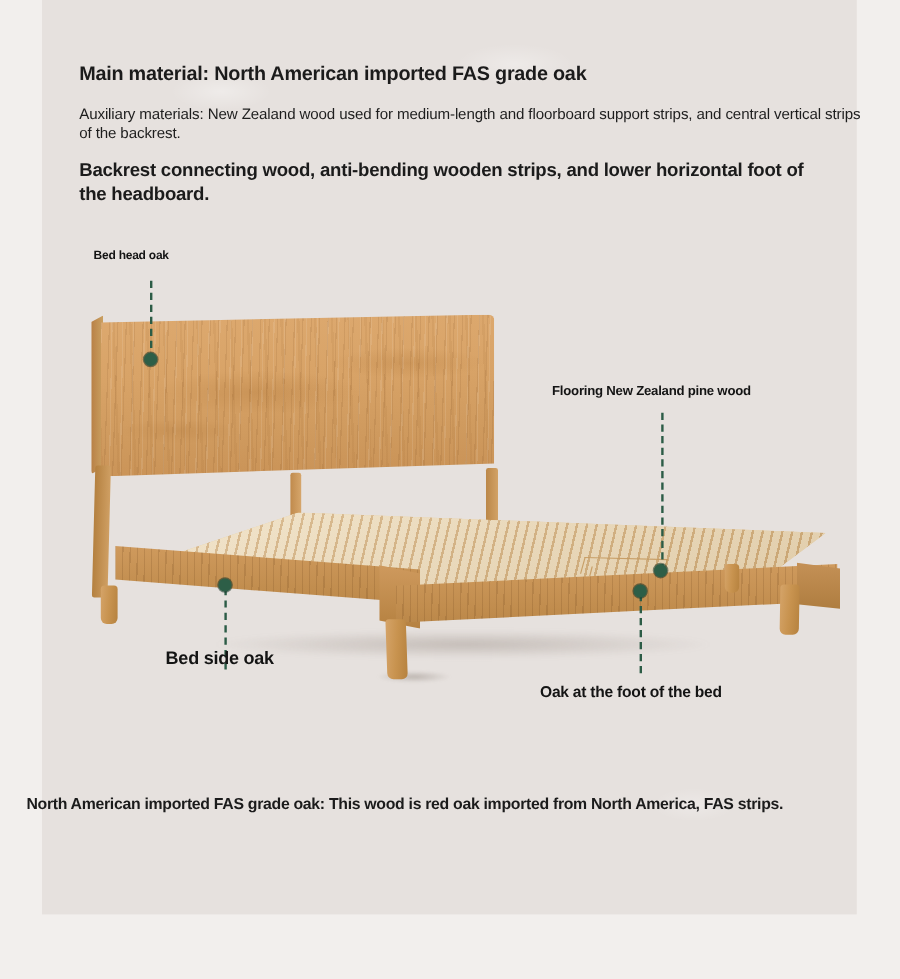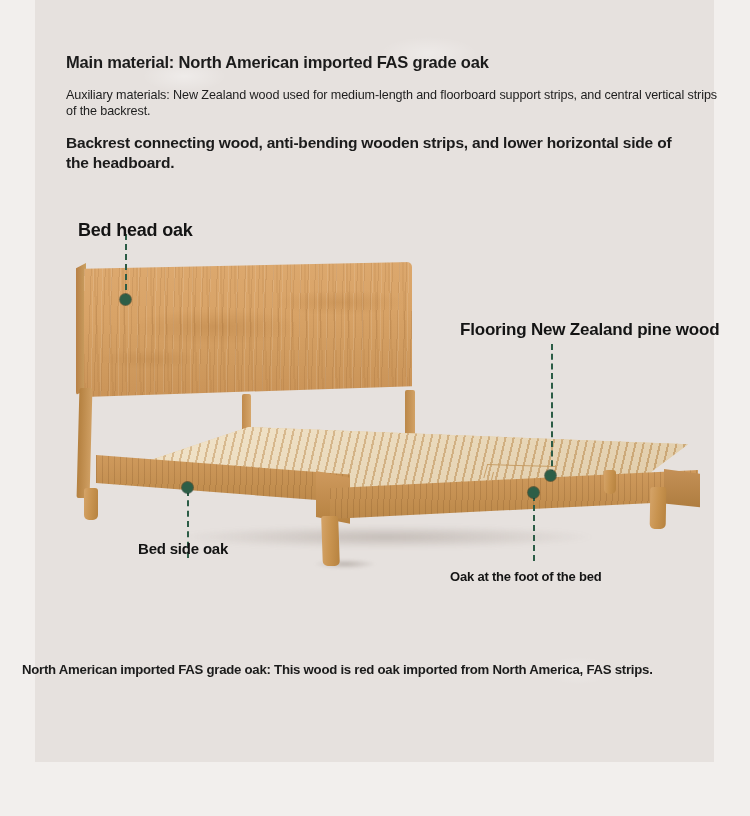--- a/index.html
+++ b/index.html
@@ -45,22 +45,22 @@
 
   
   .caption{
     position:absolute;left:22px;top:662px;
     font-size:13.2px;font-weight:bold;color:#1b1b1b;white-space:nowrap;
     letter-spacing:-.25px;z-index:7;
   }
 
   
   .lab{position:absolute;font-weight:bold;color:#141414;white-space:nowrap;z-index:8;letter-spacing:-.2px;}
-  .lab-bedhead{left:78px;top:220px;font-size:18px;}
-  .lab-floor{left:460px;top:320px;font-size:17px;}
+  .lab-bedhead{left:78px;top:208px;font-size:10px;}
+  .lab-floor{left:460px;top:320px;font-size:11px;}
   .lab-side{left:138px;top:540px;font-size:15px;}
   .lab-foot{left:450px;top:569px;font-size:13px;text-align:center;}
 
   
   .leader{position:absolute;width:0;border-left:2px dashed #2c5c46;z-index:7;}
   .l-bedhead{left:125px;top:234px;height:66px;}
   .l-floor{left:551px;top:344px;height:132px;}
   .l-side{left:187px;top:490px;height:68px;}
   .l-foot{left:533px;top:495px;height:66px;}
 
@@ -233,21 +233,21 @@
 
     <div class="leg leg-bl grainLeg"></div>
     <div class="leg leg-fl grainLeg"></div>
     <div class="leg leg-br grainLeg"></div>
     <div class="leg leg-fr grainLeg"></div>
   </div>
 
   <div class="textblock">
     <div class="h-main">Main material: North American imported FAS grade oak</div>
     <div class="p-aux">Auxiliary materials: New Zealand wood used for medium-length and floorboard support strips, and central vertical strips of the backrest.</div>
-    <div class="h-sub">Backrest connecting wood, anti-bending wooden strips, and lower horizontal side of the headboard.</div>
+    <div class="h-sub">Backrest connecting wood, anti-bending wooden strips, and lower horizontal foot of the headboard.</div>
   </div>
 
   <div class="lab lab-bedhead">Bed head oak</div>
   <div class="leader l-bedhead"></div>
   <div class="dot d-bedhead"></div>
 
   <div class="lab lab-floor">Flooring New Zealand pine wood</div>
   <div class="leader l-floor"></div>
   <div class="dot d-floor"></div>
 

